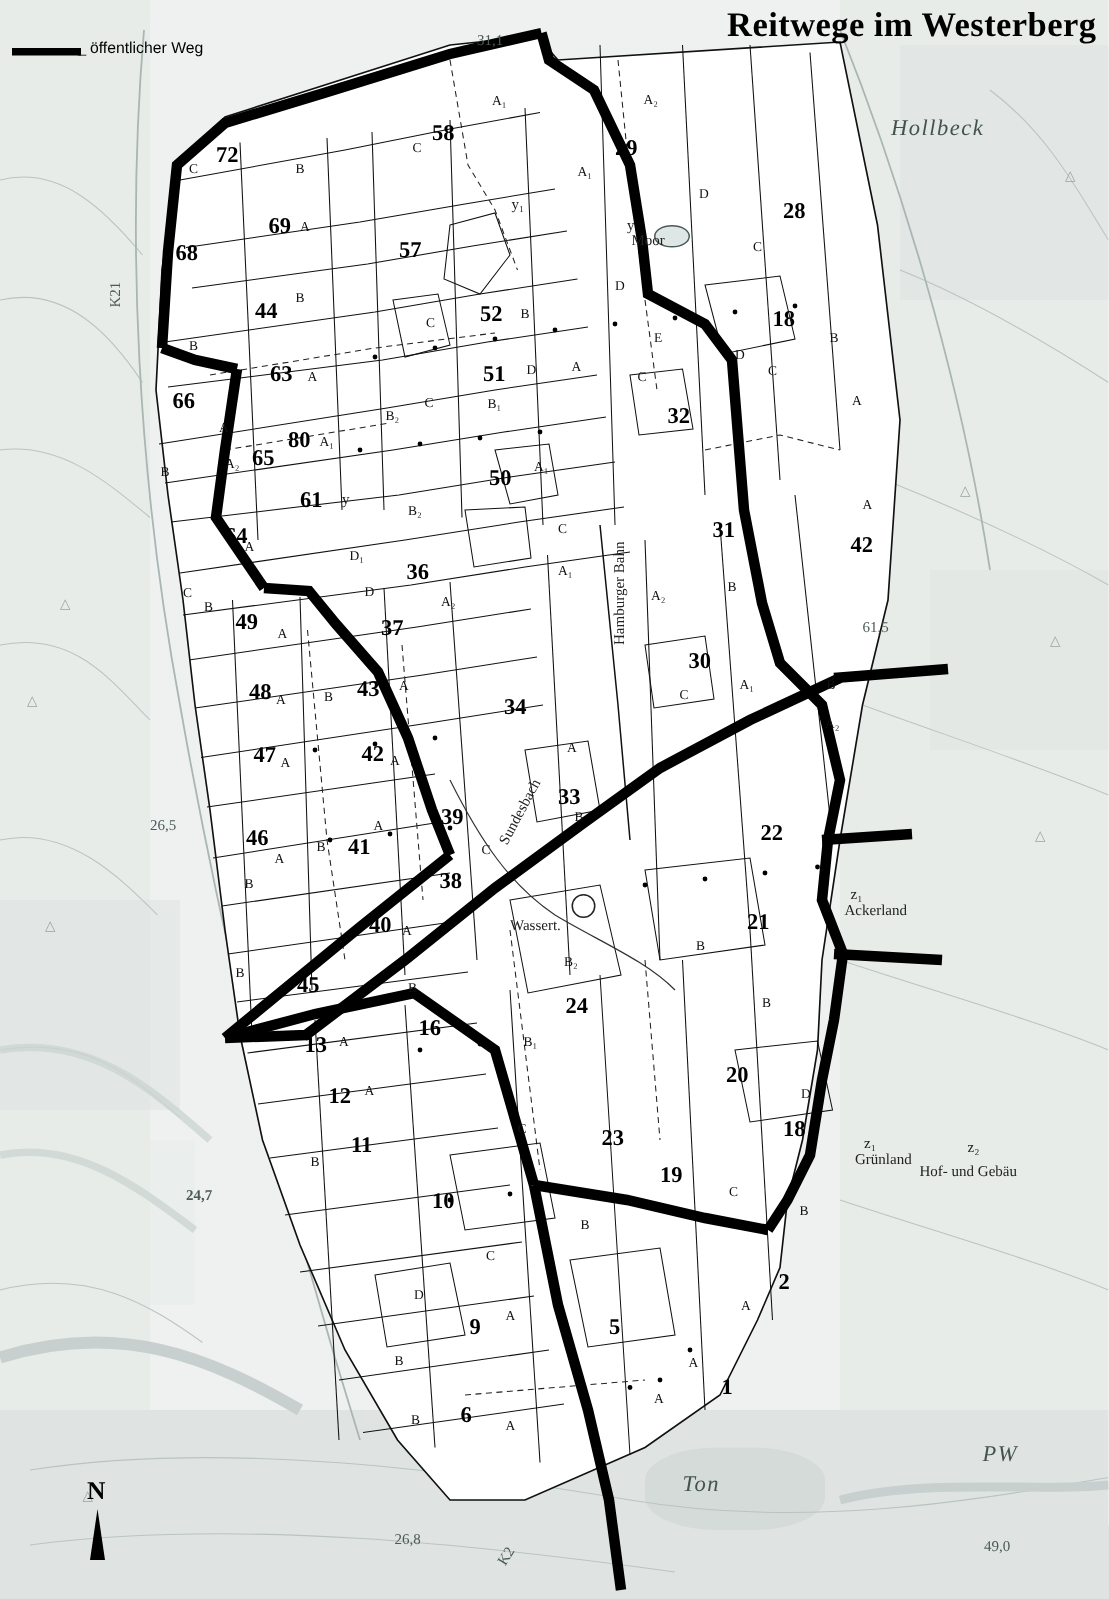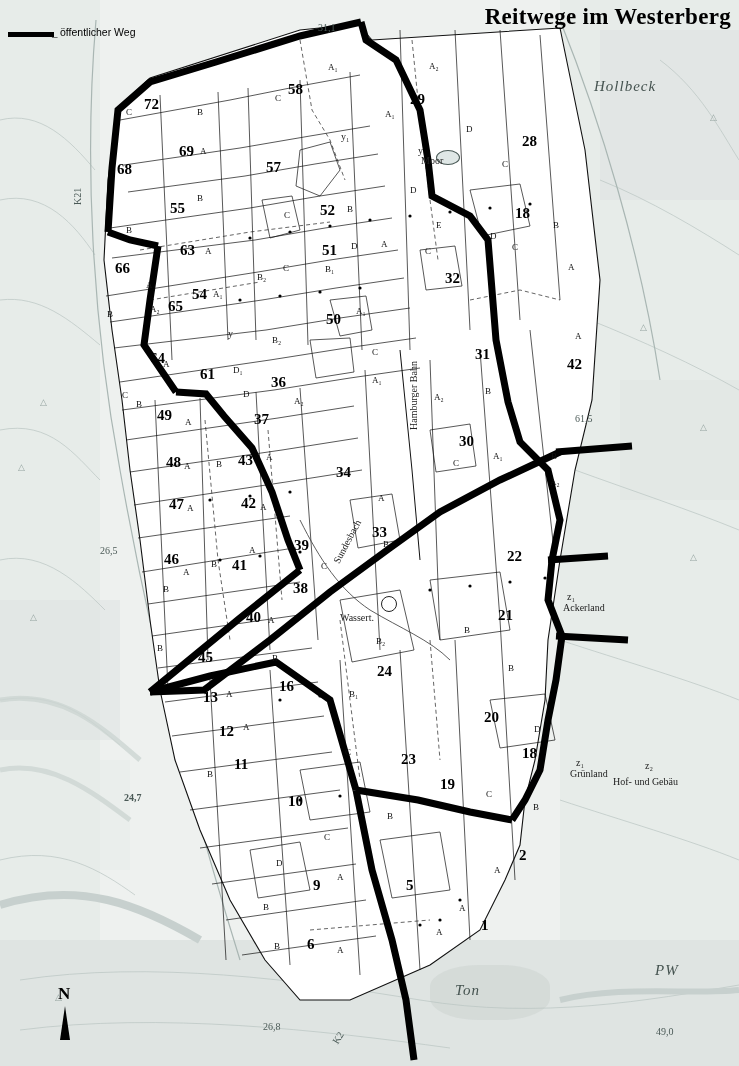--- a/index.html
+++ b/index.html
@@ -399,30 +399,30 @@
 
   <div id="numbers">
       <div class="num" style="left: 144px; top: 97px;">72</div>
       <div class="num" style="left: 288px; top: 82px;">58</div>
       <div class="num" style="left: 410px; top: 92px;">29</div>
       <div class="num" style="left: 522px; top: 134px;">28</div>
       <div class="num" style="left: 179px; top: 144px;">69</div>
       <div class="num" style="left: 117px; top: 162px;">68</div>
       <div class="num" style="left: 266px; top: 160px;">57</div>
       <div class="num" style="left: 515px; top: 206px;">18</div>
-      <div class="num" style="left: 170px; top: 201px;">55</div>
+      <div class="num" style="left: 170px; top: 201px;">44</div>
       <div class="num" style="left: 320px; top: 203px;">52</div>
       <div class="num" style="left: 180px; top: 243px;">63</div>
       <div class="num" style="left: 322px; top: 243px;">51</div>
       <div class="num" style="left: 115px; top: 261px;">66</div>
       <div class="num" style="left: 445px; top: 271px;">32</div>
-      <div class="num" style="left: 192px; top: 287px;">54</div>
+      <div class="num" style="left: 192px; top: 287px;">80</div>
       <div class="num" style="left: 128px; top: 299px; margin-left: 40px;">65</div>
       <div class="num" style="left: 326px; top: 312px;">50</div>
-      <div class="num" style="left: 200px; top: 327px; margin-top: 40px;">61</div>
+      <div class="num" style="left: 200px; top: 327px;">61</div>
       <div class="num" style="left: 475px; top: 347px;">31</div>
       <div class="num" style="left: 567px; top: 357px;">42</div>
       <div class="num" style="left: 150px; top: 351px;">64</div>
       <div class="num" style="left: 271px; top: 375px;">36</div>
       <div class="num" style="left: 157px; top: 408px;">49</div>
       <div class="num" style="left: 254px; top: 412px;">37</div>
       <div class="num" style="left: 459px; top: 434px;">30</div>
       <div class="num" style="left: 166px; top: 455px;">48</div>
       <div class="num" style="left: 238px; top: 453px;">43</div>
       <div class="num" style="left: 336px; top: 465px;">34</div>

